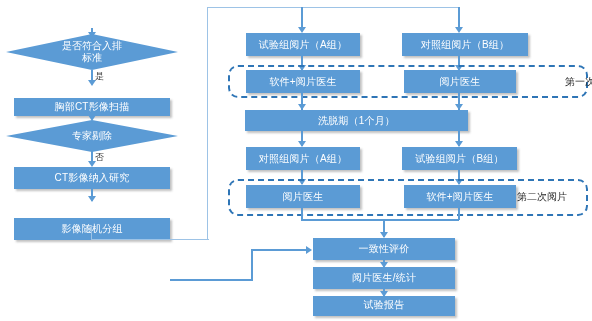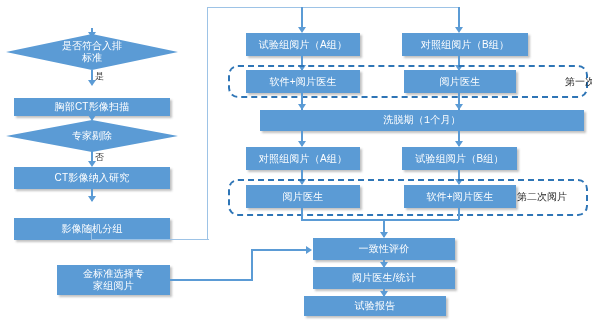--- a/index.html
+++ b/index.html
@@ -126,22 +126,20 @@
   <div class="vline" style="left:91px;top:189px;height:12px;"></div>
   <div class="arrow-down" style="left:88px;top:196px;"></div>
 
   <div class="node shadow" style="left:14px;top:218px;width:156px;height:22px;">影像随机分组</div>
 
   <div class="vline thin" style="left:91px;top:225px;height:15px;"></div>
   <div class="hline thin" style="left:91px;top:239px;width:118px;"></div>
   <div class="vline thin" style="left:207px;top:7px;height:233px;"></div>
   <div class="hline thin" style="left:207px;top:7px;width:253px;"></div>
 
-  <div class="node shadow" style="left:57px;top:265px;width:113px;height:30px;">金标准选择专
-家组阅片</div>
 
   <div class="hline" style="left:170px;top:279px;width:83px;"></div>
   <div class="vline" style="left:251px;top:249px;height:31px;"></div>
   <div class="hline" style="left:251px;top:249px;width:58px;"></div>
   <div class="arrow-right" style="left:306px;top:246px;"></div>
 
   <div class="vline" style="left:301px;top:7px;height:22px;"></div>
   <div class="arrow-down" style="left:298px;top:27px;"></div>
 
   <div class="vline" style="left:458px;top:7px;height:22px;"></div>
@@ -159,21 +157,21 @@
   <div class="dashed-group" style="left:228px;top:65px;width:360px;height:33px;"></div>
   <div class="node shadow" style="left:246px;top:70px;width:114px;height:23px;">软件+阅片医生</div>
   <div class="node shadow" style="left:404px;top:70px;width:112px;height:23px;">阅片医生</div>
   <div class="group-label" style="left:517px;top:76px;margin-left:48px;">第一次阅片</div>
 
   <div class="vline" style="left:301px;top:93px;height:17px;"></div>
   <div class="arrow-down" style="left:298px;top:104px;"></div>
   <div class="vline" style="left:458px;top:93px;height:17px;"></div>
   <div class="arrow-down" style="left:455px;top:104px;"></div>
 
-  <div class="node shadow" style="left:260px;top:110px;width:324px;height:21px;font-family:Liberation Mono, monospace;">洗脱期（1个月）</div>
+  <div class="node shadow" style="left:245px;top:110px;width:223px;height:21px;">洗脱期（1个月）</div>
 
   <div class="vline" style="left:301px;top:131px;height:15px;"></div>
   <div class="arrow-down" style="left:298px;top:141px;"></div>
   <div class="vline" style="left:458px;top:131px;height:15px;"></div>
   <div class="arrow-down" style="left:455px;top:141px;"></div>
 
   <div class="node shadow" style="left:402px;top:147px;width:115px;height:23px;">试验组阅片（B组）</div>
   <div class="node shadow" style="left:246px;top:147px;width:114px;height:23px;">对照组阅片（A组）</div>
 
   <div class="vline" style="left:301px;top:170px;height:14px;"></div>
@@ -195,15 +193,15 @@
   <div class="node shadow" style="left:313px;top:238px;width:142px;height:22px;">一致性评价</div>
 
   <div class="vline" style="left:383px;top:260px;height:7px;"></div>
   <div class="arrow-down" style="left:380px;top:262px;"></div>
 
   <div class="node shadow" style="left:313px;top:267px;width:142px;height:22px;">阅片医生/统计</div>
 
   <div class="vline" style="left:383px;top:289px;height:7px;"></div>
   <div class="arrow-down" style="left:380px;top:291px;"></div>
 
-  <div class="node shadow" style="left:304px;top:296px;width:142px;height:20px;">试验报告</div>
+  <div class="node shadow" style="left:313px;top:296px;width:142px;height:20px;font-family:Liberation Mono, monospace;">试验报告</div>
 
 </div>
 
 </body></html>

